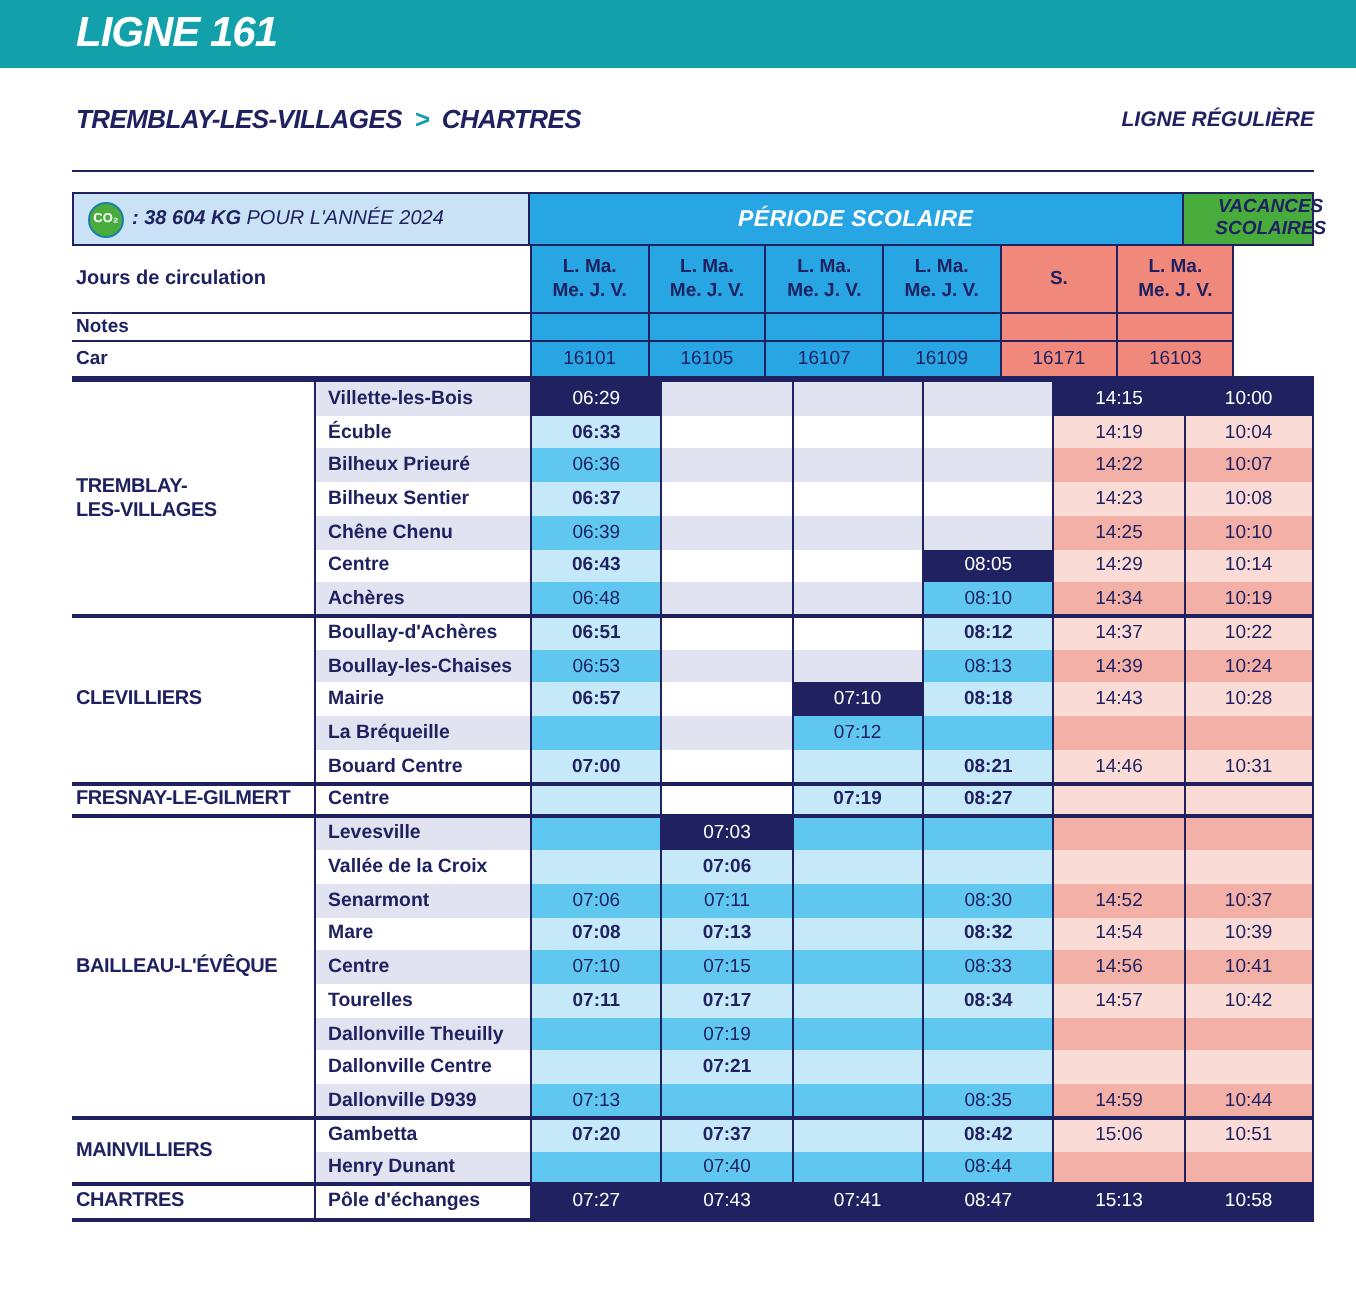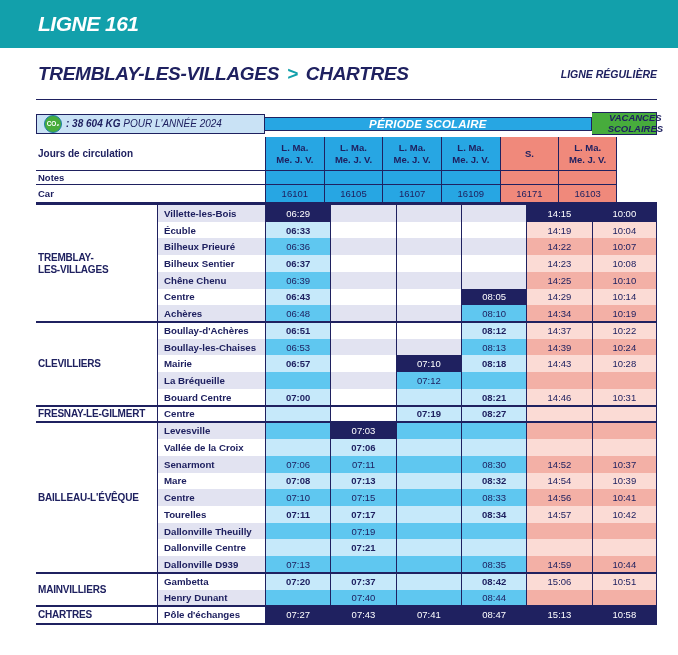--- a/index.html
+++ b/index.html
@@ -6,34 +6,34 @@
   body{
     width:678px;height:655px;background:#fff;position:relative;
     font-family:"Liberation Sans", sans-serif;color:var(--navy);
     -webkit-font-smoothing:antialiased;
   }
   :root{
     --navy:#1F2160; --teal:#12A0AB; --hblue:#27A6E3; --salmon:#F0897B;
     --green:#47AC3C; --co2bg:#C9E2F5; --lav:#E2E3F1;
     --bluepale:#C6E9FA; --bluemed:#5FC7F0; --pinkpale:#FBDBD5; --pinkmed:#F3B0A6;
   }
-  .banner{height:48px;background:var(--teal);display:flex;align-items:center;text-align:center;}
+  .banner{height:34px;background:var(--teal);display:flex;align-items:center;text-align:center;}
   .banner-title{color:#fff;font-style:italic;font-weight:bold;font-size:21px;
     padding-left:38px;letter-spacing:-0.5px;}
   .subhead{margin:0 21px 0 36px;height:51px;display:flex;align-items:center;
     justify-content:space-between;border-bottom:1px solid var(--navy);}
-  .route{font-style:italic;font-weight:bold;font-size:19px;color:var(--navy);
+  .route{font-style:italic;font-weight:bold;font-size:13px;color:var(--navy);
     letter-spacing:-0.3px;padding-left:2px;}
   .route .arrow{color:var(--teal);padding:0 3px;}
   .line-type{font-style:italic;font-weight:bold;font-size:10.5px;color:var(--navy);padding-left:43px;}
 
   .ttable{margin:10px 0 0 36px;width:621px;font-size:9.5px;}
   .hrow{display:flex;}
   
-  .band{height:27px;align-items:center;}
+  .band{height:27px;}
   .co2-cell{width:229px;background:var(--co2bg);border:1px solid var(--navy);
     box-sizing:border-box;display:flex;align-items:center;padding-left:7px;}
   .co2-icon{width:16px;height:16px;border-radius:50%;background:var(--green);
     border:1px solid #1c7fa8;color:#fff;font-weight:bold;font-size:6.5px;
     display:flex;align-items:center;justify-content:center;margin-right:4px;flex:0 0 16px;}
   .co2-text{font-style:italic;font-size:10px;color:var(--navy);white-space:nowrap;}
   .co2-text b{font-weight:bold;}
   .period-band{width:326.7px;background:var(--hblue);border:1px solid var(--navy);
     border-left:none;box-sizing:border-box;display:flex;align-items:center;justify-content:center;
     color:#fff;font-style:italic;font-weight:bold;font-size:11.5px;letter-spacing:0.2px;}

